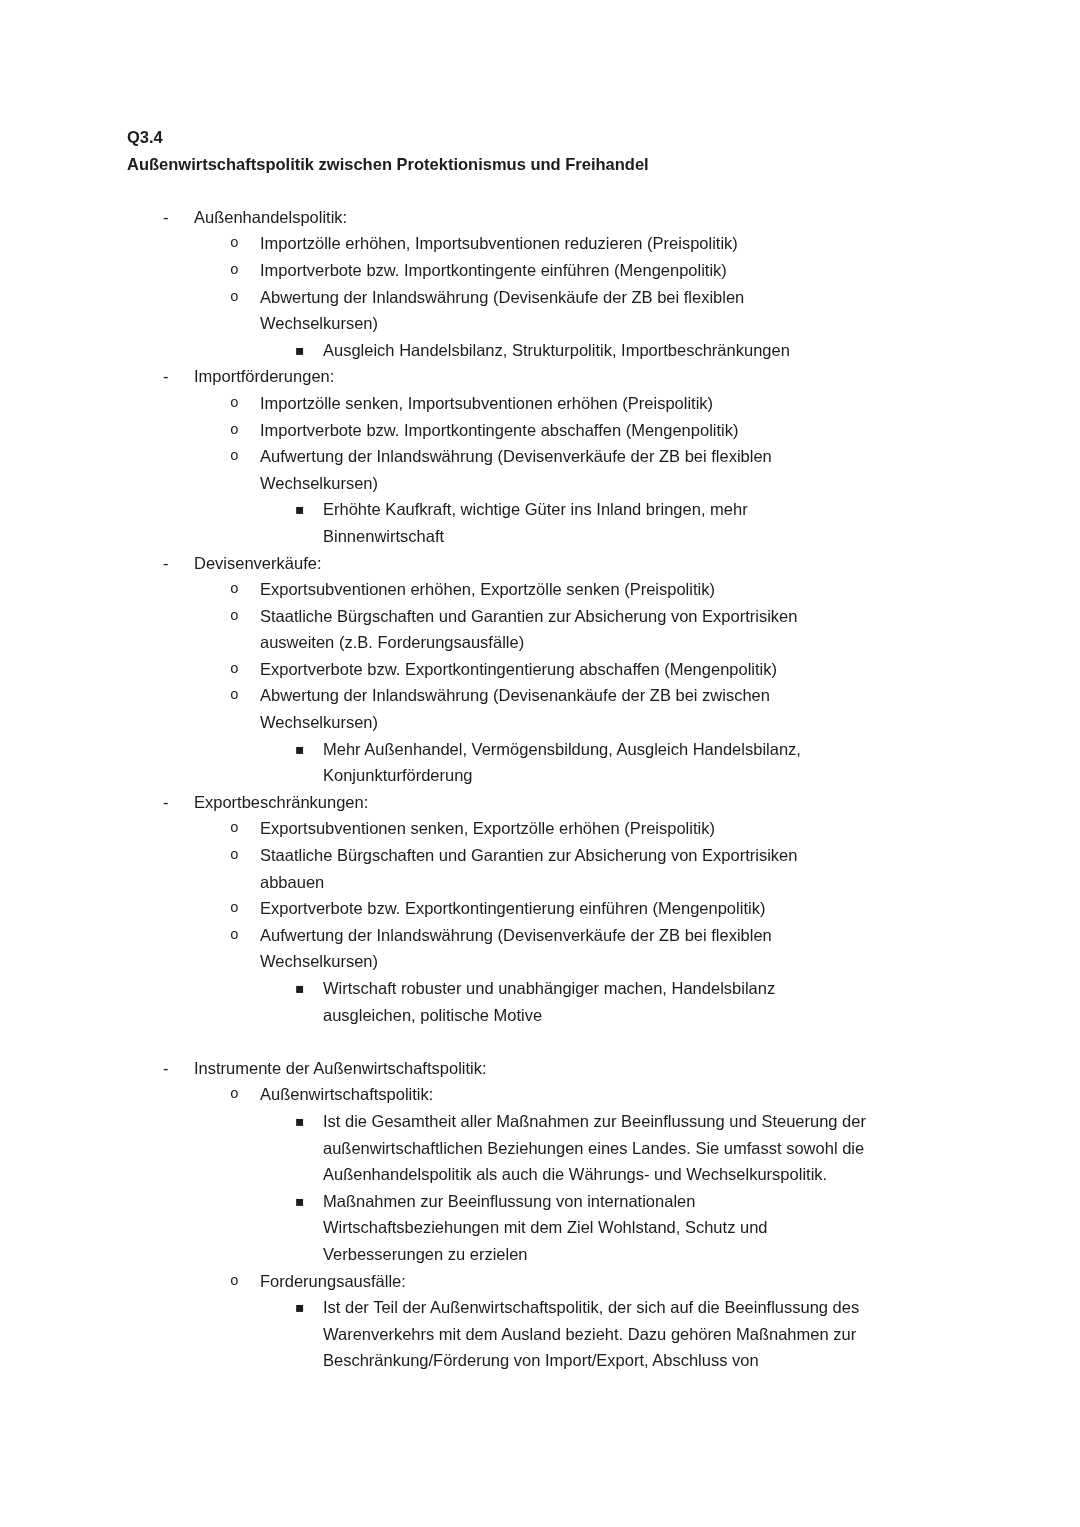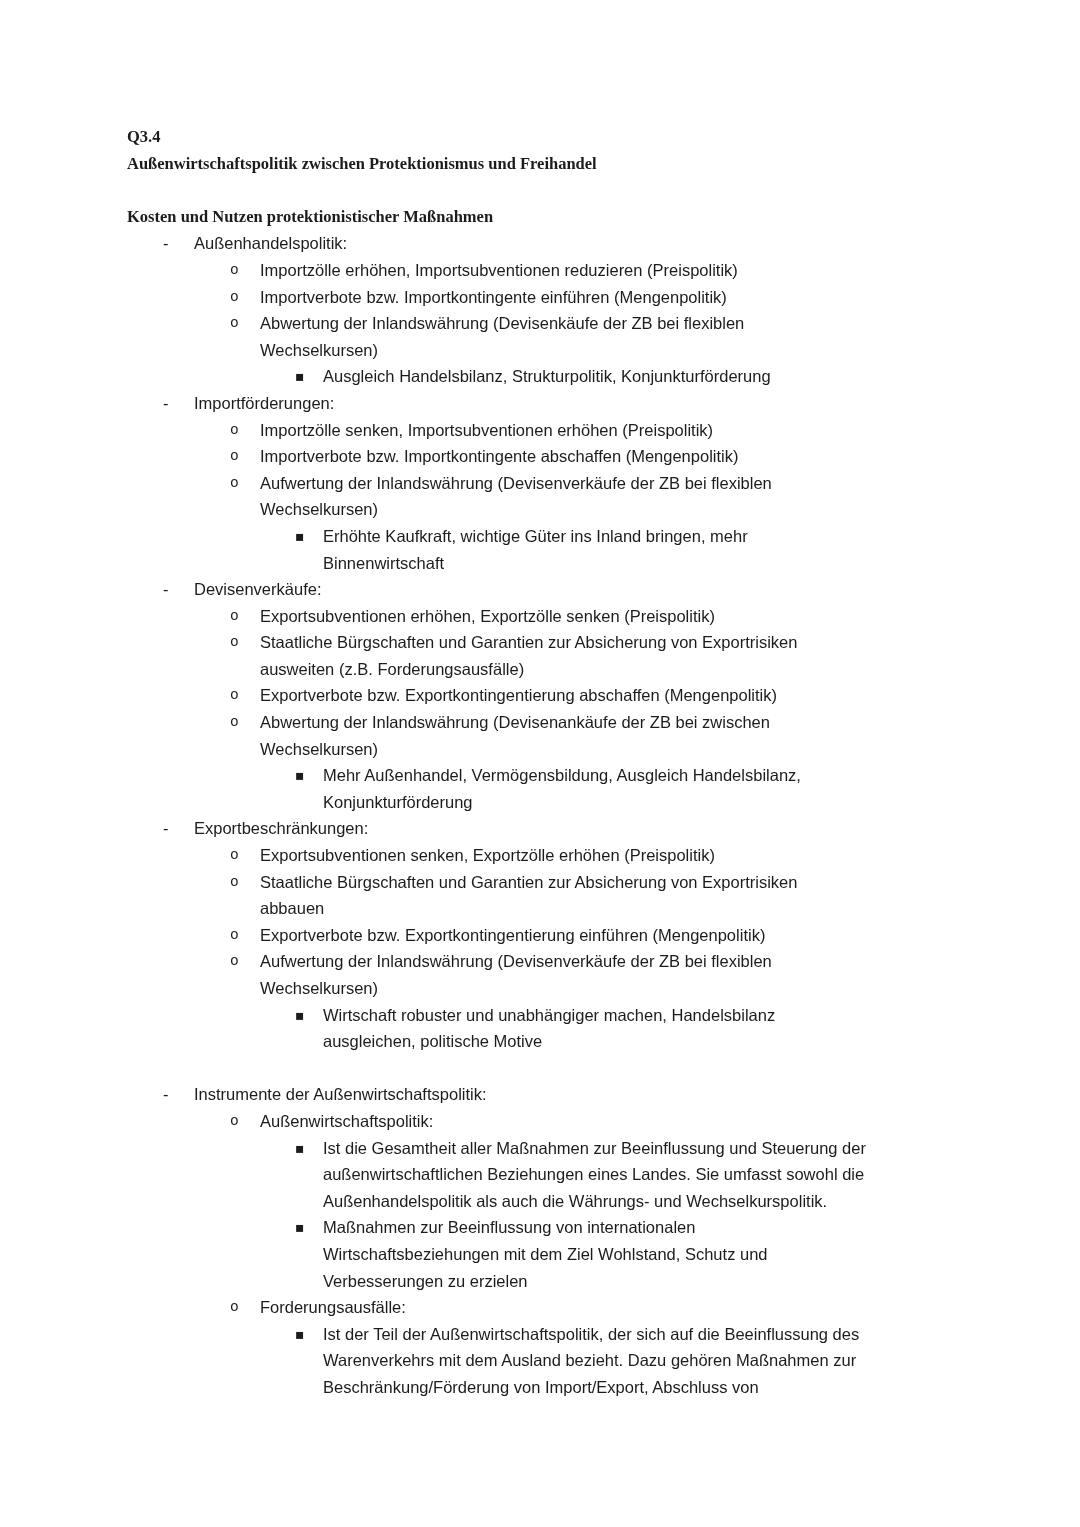--- a/index.html
+++ b/index.html
@@ -14,21 +14,21 @@
     font-size: 16.5px;
     line-height: 26.6px;
     color: #1c1c1c;
   }
   .page {
     width: 1080px;
     height: 1527px;
     padding: 124px 128px 0 127px;
     background: #ffffff;
   }
-  .bold-line { font-weight: 700; font-family: Liberation Serif, serif; }
+  .bold-line { font-weight: 700; }
   .spacer { height: 26.6px; }
 
   .item { display: flex; align-items: flex-start; }
   .item .marker { flex: none; }
   .item .text { flex: 1 1 auto; white-space: pre-line; }
 
   .level1 { margin-left: 36px; }
   .level1 .marker { width: 31px; }
   .level2 { margin-left: 103px; }
   .level2 .marker {
@@ -47,21 +47,20 @@
 <body>
 
 <div class="page">
 
   <div class="bold-line">Q3.4</div>
 
   <div class="bold-line">Außenwirtschaftspolitik zwischen Protektionismus und Freihandel</div>
 
   <div class="spacer"></div>
 
-  <div class="bold-line">Kosten und Nutzen protektionistischer Maßnahmen</div>
 
   <div>
   <div class="item level1">
     <span class="marker">-</span>
     <span class="text">Außenhandelspolitik:</span>
   </div>
 
   <div class="item level2">
     <span class="marker">o</span>
     <span class="text">Importzölle erhöhen, Importsubventionen reduzieren (Preispolitik)</span>
@@ -73,21 +72,21 @@
   </div>
 
   <div class="item level2">
     <span class="marker">o</span>
     <span class="text">Abwertung der Inlandswährung (Devisenkäufe der ZB bei flexiblen
 Wechselkursen)</span>
   </div>
 
   <div class="item level3">
     <span class="marker">▪</span>
-    <span class="text">Ausgleich Handelsbilanz, Strukturpolitik, Konjunkturförderung</span>
+    <span class="text">Ausgleich Handelsbilanz, Strukturpolitik, Importbeschränkungen</span>
   </div>
 
   <div class="item level1">
     <span class="marker">-</span>
     <span class="text">Importförderungen:</span>
   </div>
 
   <div class="item level2">
     <span class="marker">o</span>
     <span class="text">Importzölle senken, Importsubventionen erhöhen (Preispolitik)</span>

